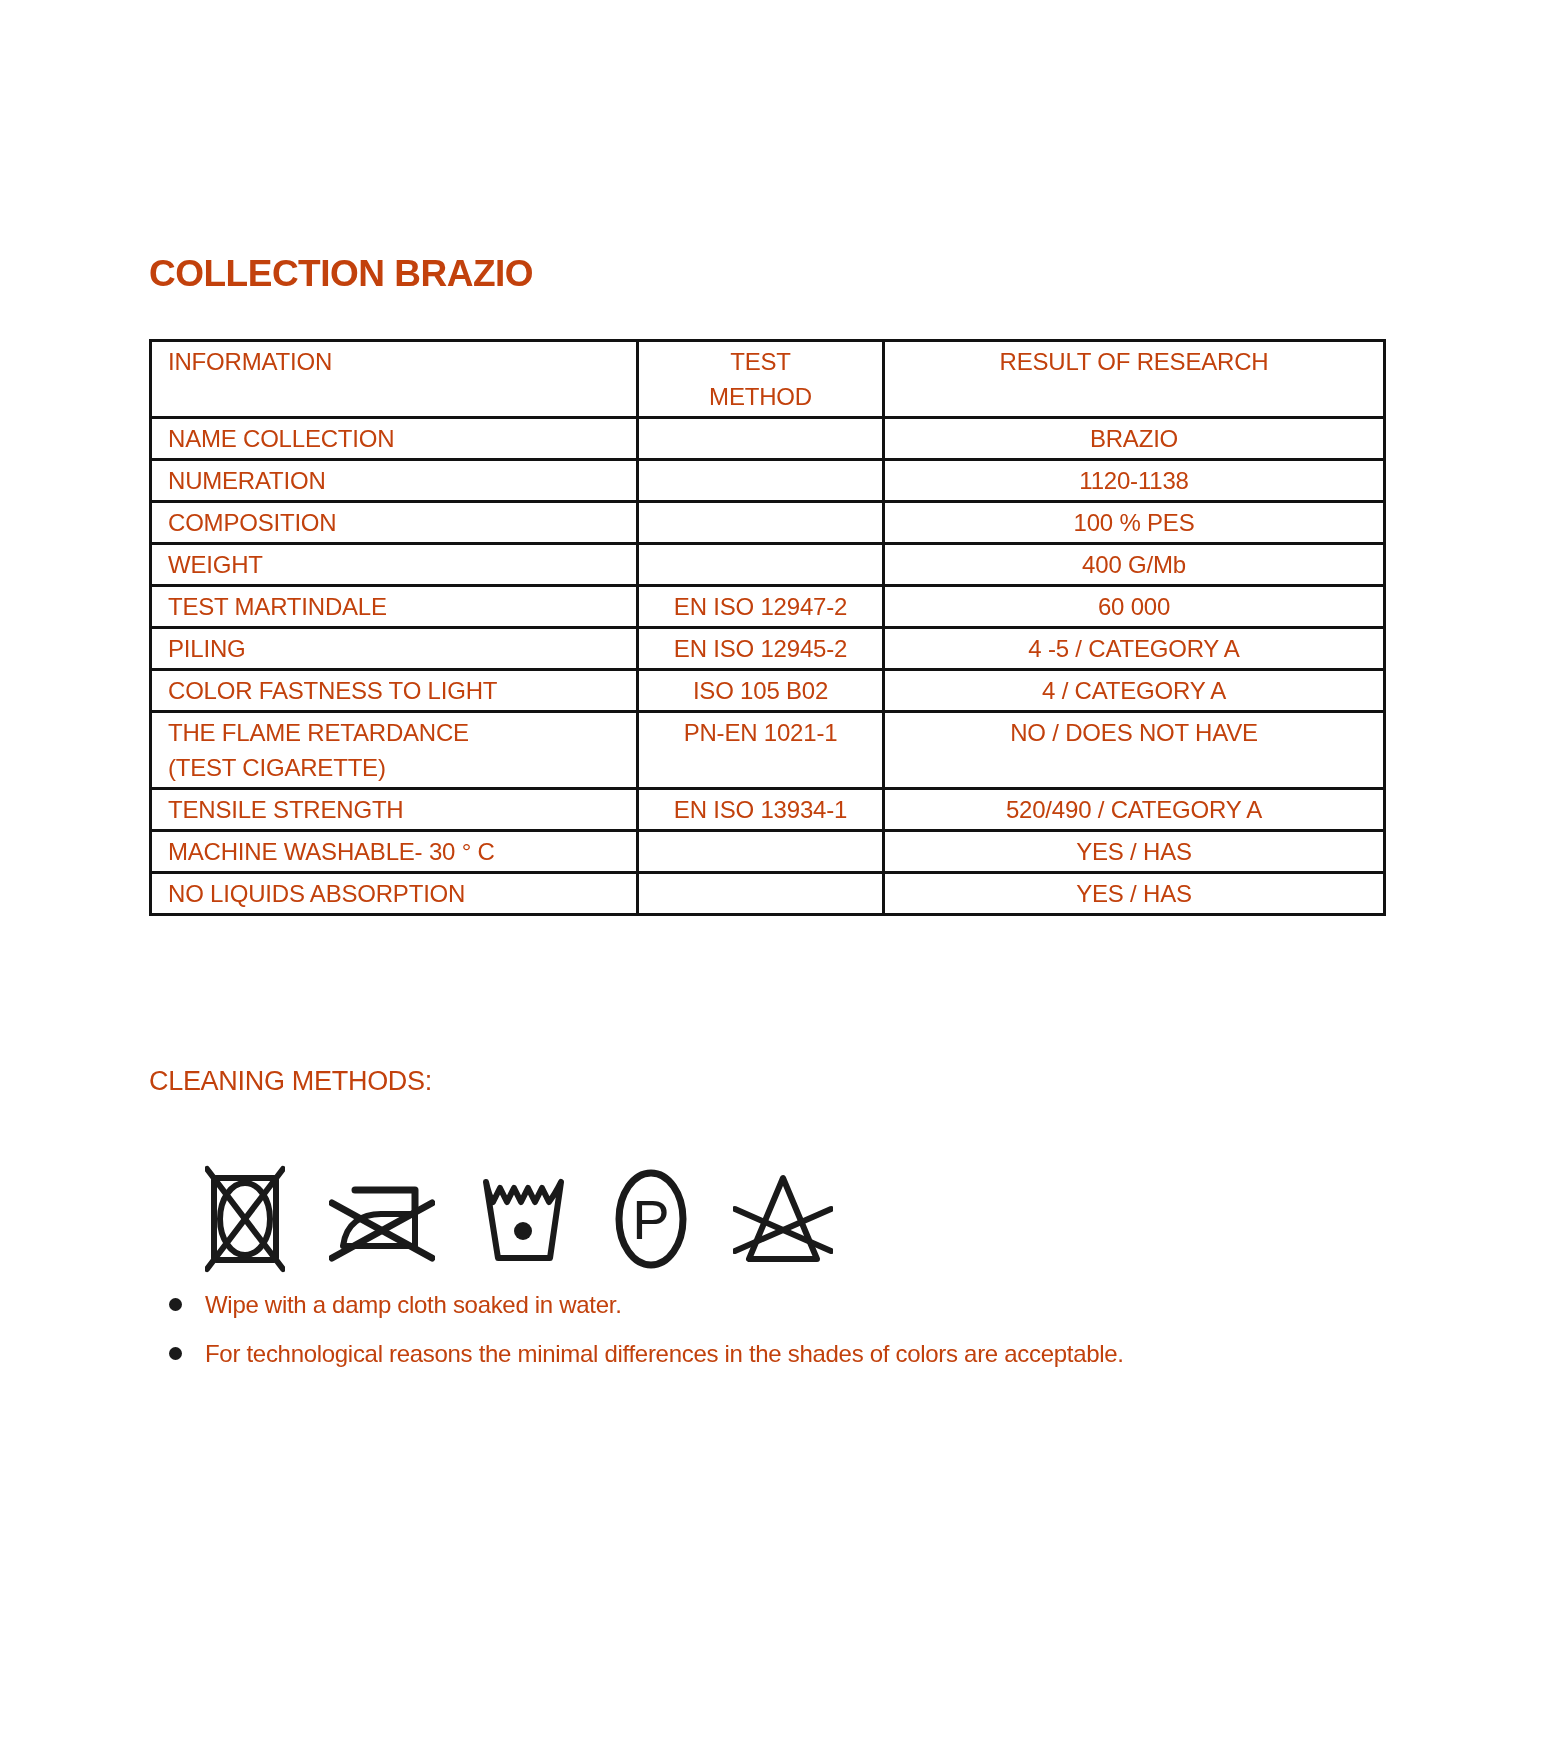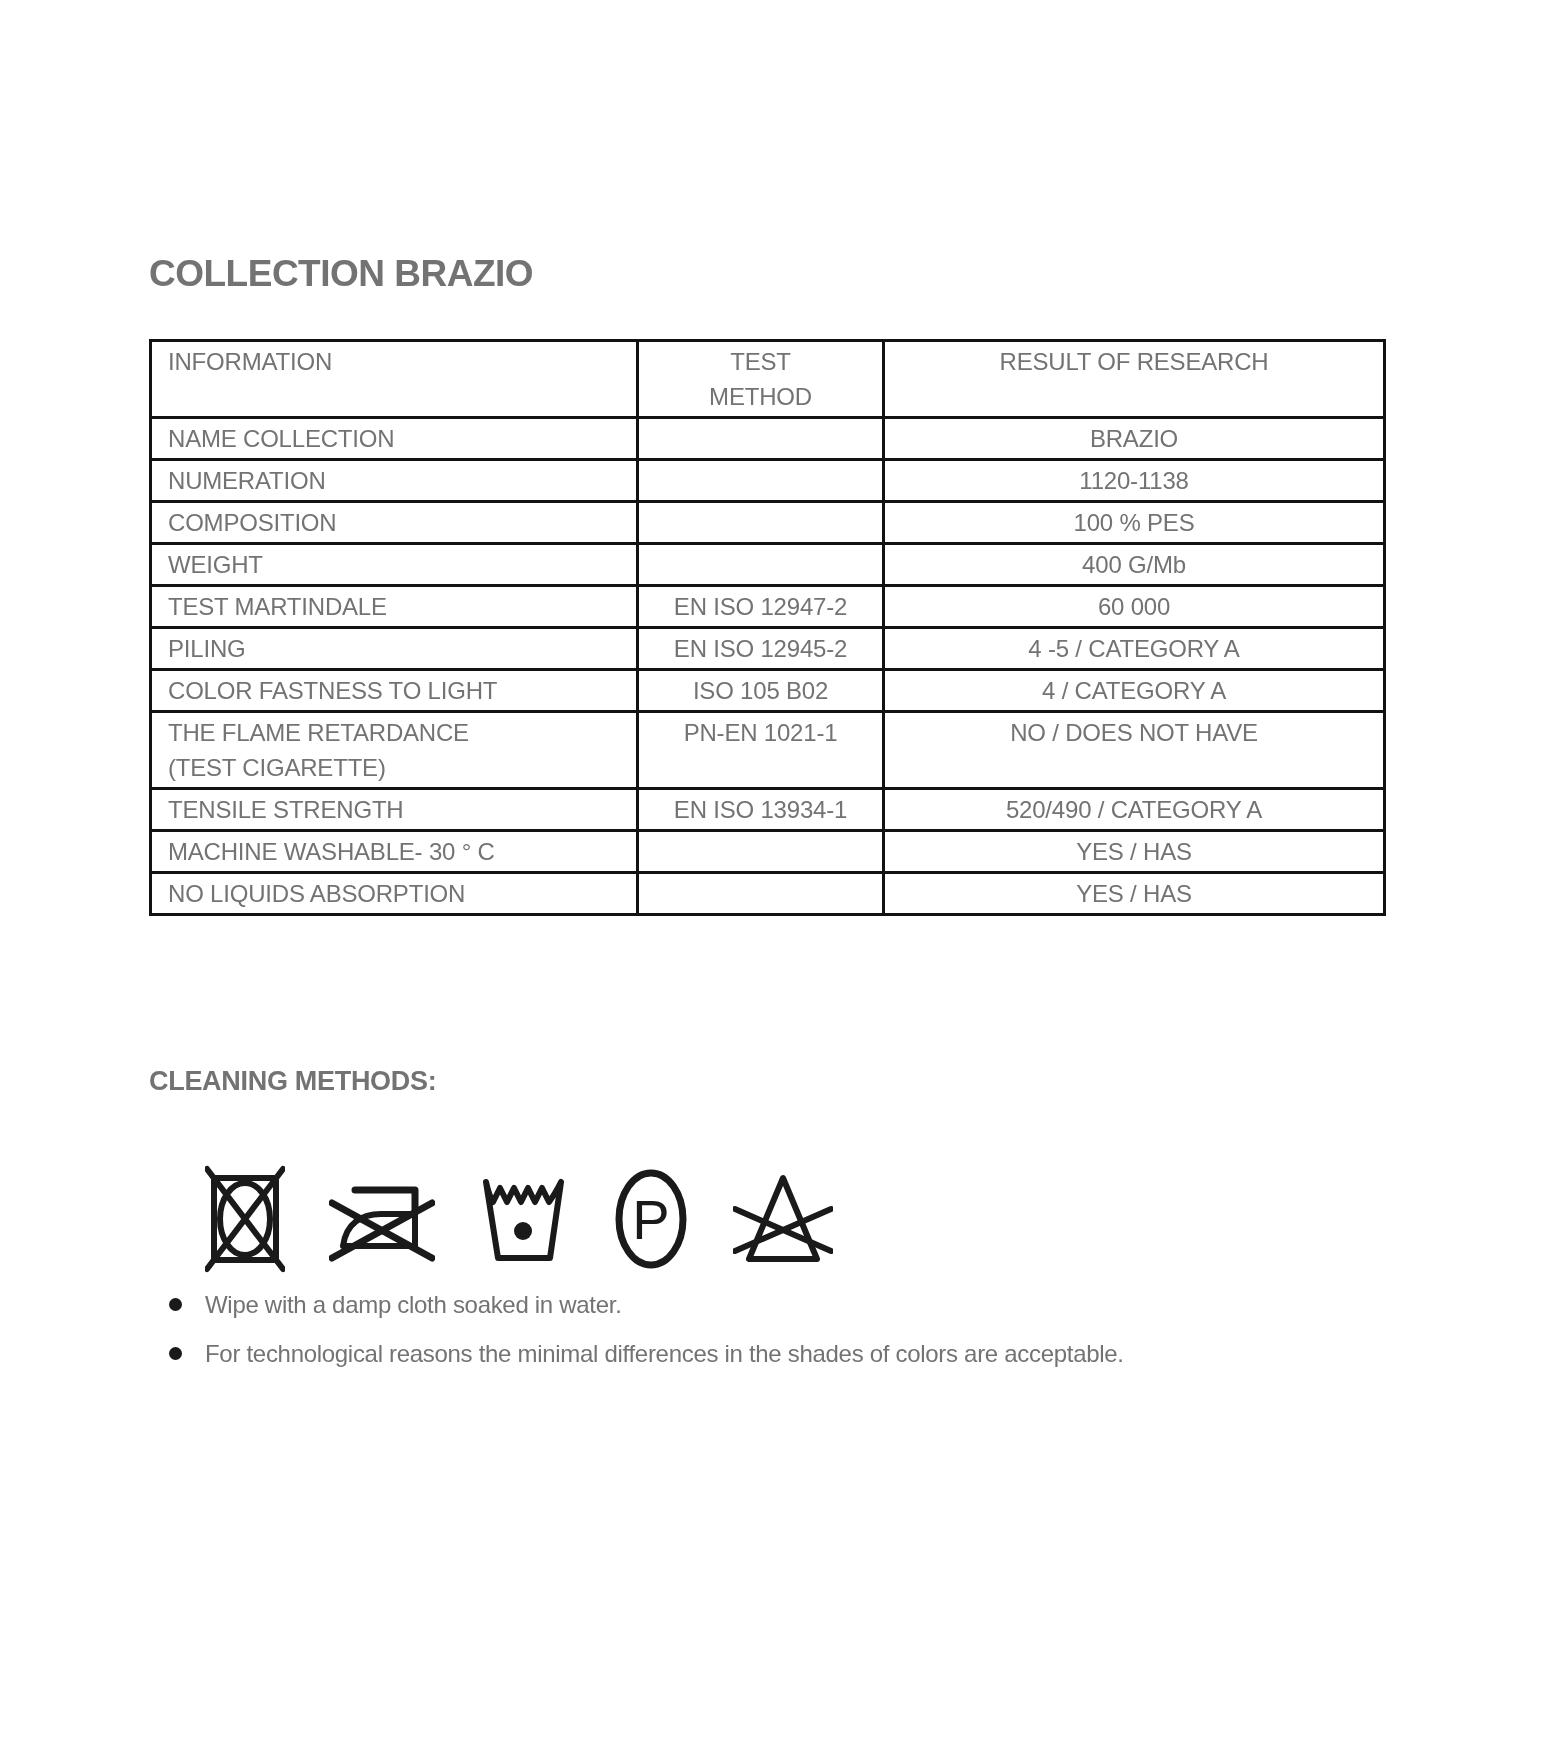--- a/index.html
+++ b/index.html
@@ -3,21 +3,21 @@
 <meta charset="utf-8">
 <style>
   * { box-sizing: border-box; margin: 0; padding: 0; }
   html, body { background: #ffffff; }
   .page {
     position: relative;
     width: 1566px;
     height: 1740px;
     background: #ffffff;
     font-family: "Liberation Sans", sans-serif;
-    color: #737373;
+    color: #c2410c;
     overflow: hidden;
   }
   .title {
     position: absolute;
     left: 149px;
     top: 253px;
     font-size: 37px;
     font-weight: 700;
     letter-spacing: -0.5px;
     white-space: nowrap;
@@ -46,21 +46,21 @@
   .col2 { width: 246px; }
   .col3 { width: 501px; }
   .cell-info { text-align: left; padding-left: 16px !important; }
   .cell-center { text-align: center; }
   .row-header th { height: 74px; }
   .cleaning-heading {
     position: absolute;
     left: 149px;
     top: 1066px;
     font-size: 27px;
-    font-weight: 700;
+    font-weight: 400;
     letter-spacing: -0.3px;
     white-space: nowrap;
   }
   .icons-row {
     position: absolute;
     left: 205px;
     top: 1164px;
     height: 110px;
     display: flex;
     align-items: center;

